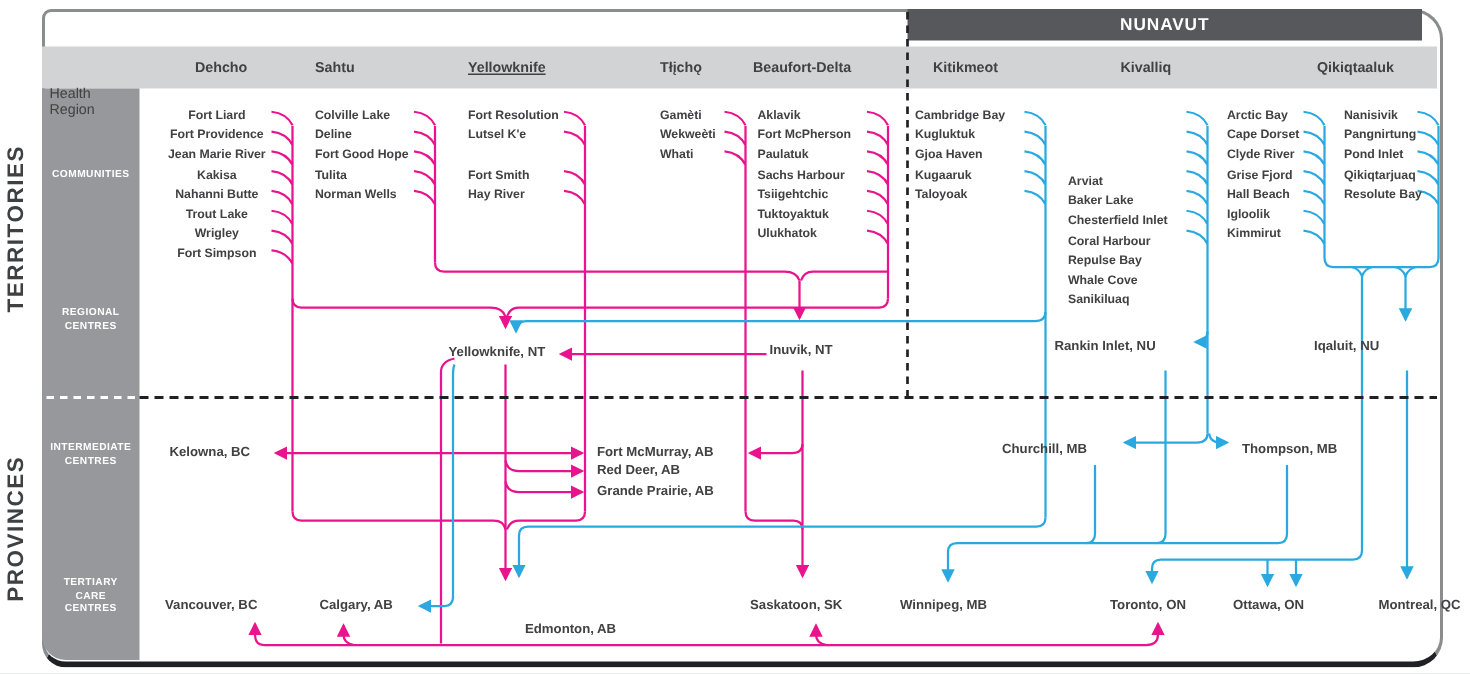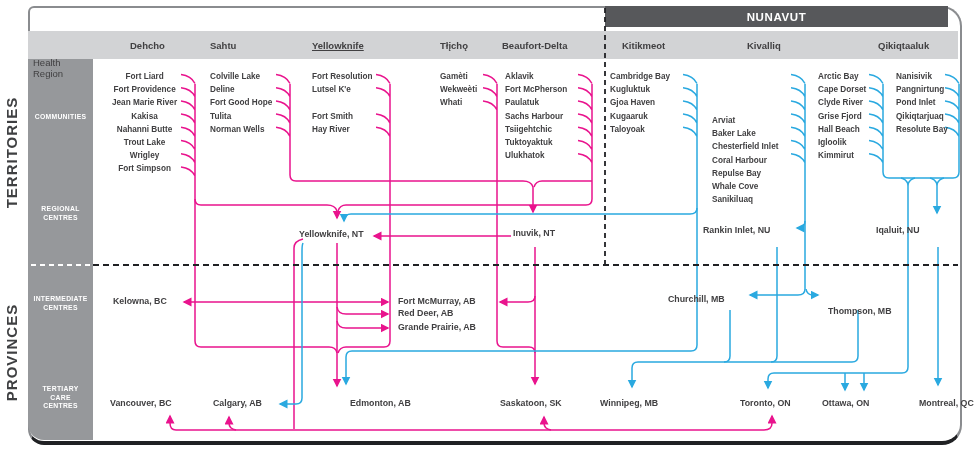--- a/index.html
+++ b/index.html
@@ -132,24 +132,24 @@
       </div>
       <div class="centre" style="left:299px;top:229px;">Yellowknife, NT</div>
       <div class="centre" style="left:513px;top:228px;">Inuvik, NT</div>
       <div class="centre" style="left:703px;top:225px;">Rankin Inlet, NU</div>
       <div class="centre" style="left:864px;top:225px;padding-left:12px;">Iqaluit, NU</div>
       <div class="centre" style="left:113px;top:296px;">Kelowna, BC</div>
       <div class="centre" style="left:398px;top:296px;">Fort McMurray, AB</div>
       <div class="centre" style="left:398px;top:308px;">Red Deer, AB</div>
       <div class="centre" style="left:398px;top:322px;">Grande Prairie, AB</div>
       <div class="centre" style="left:668px;top:294px;">Churchill, MB</div>
-      <div class="centre" style="left:828px;top:306px;">Thompson, MB</div>
+      <div class="centre" style="left:828px;top:294px;">Thompson, MB</div>
       <div class="centre" style="left:110px;top:398px;">Vancouver, BC</div>
       <div class="centre" style="left:213px;top:398px;">Calgary, AB</div>
-      <div class="centre" style="left:310px;top:398px;padding-left:40px;">Edmonton, AB</div>
+      <div class="centre" style="left:310px;top:414px;padding-left:40px;">Edmonton, AB</div>
       <div class="centre" style="left:500px;top:398px;">Saskatoon, SK</div>
       <div class="centre" style="left:600px;top:398px;">Winnipeg, MB</div>
       <div class="centre" style="left:740px;top:398px;">Toronto, ON</div>
       <div class="centre" style="left:822px;top:398px;">Ottawa, ON</div>
       <div class="centre" style="left:898px;top:398px;padding-left:21px;">Montreal, QC</div>
     </div>
 
   <svg class="net" id="net" width="980" height="449">
     <defs>
       <marker id="ap" orient="auto-start-reverse" markerWidth="6.5" markerHeight="6.5" refX="5" refY="3">

